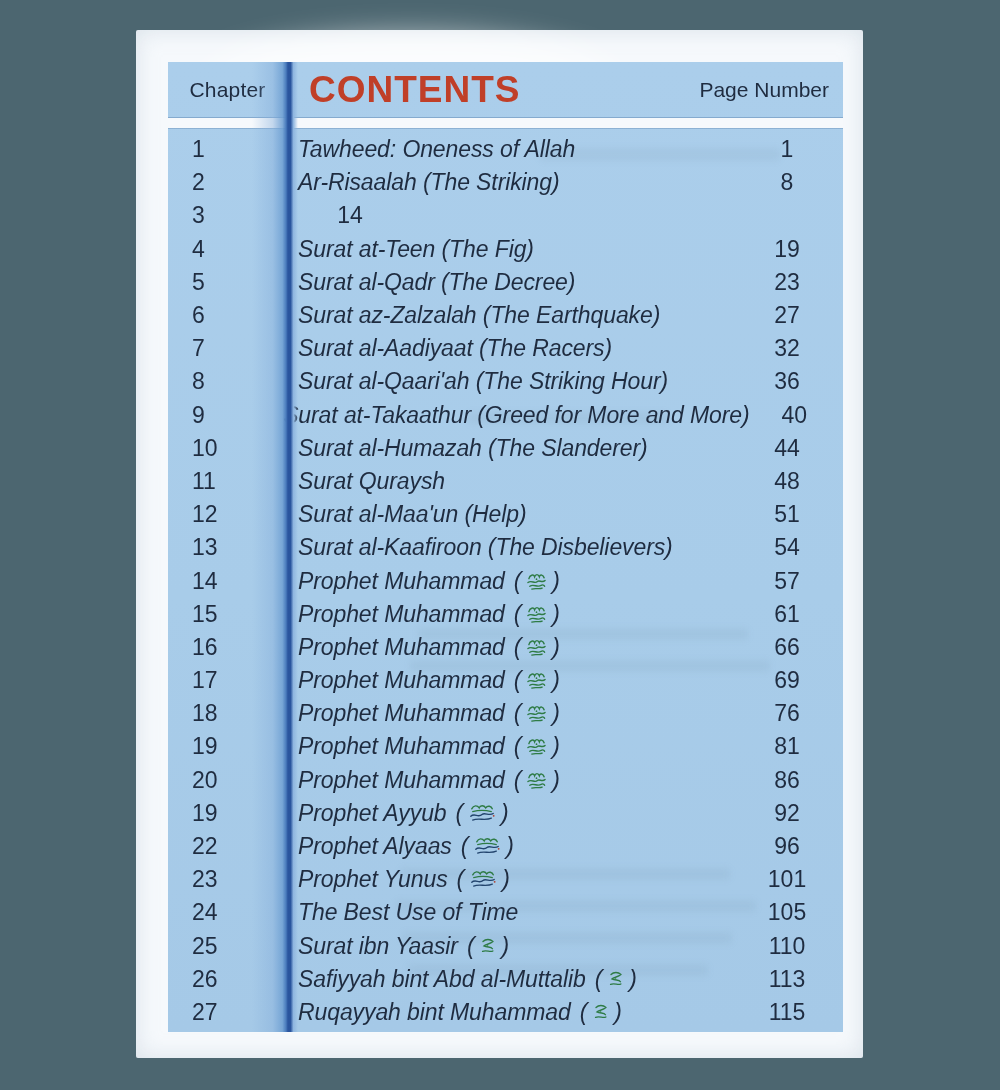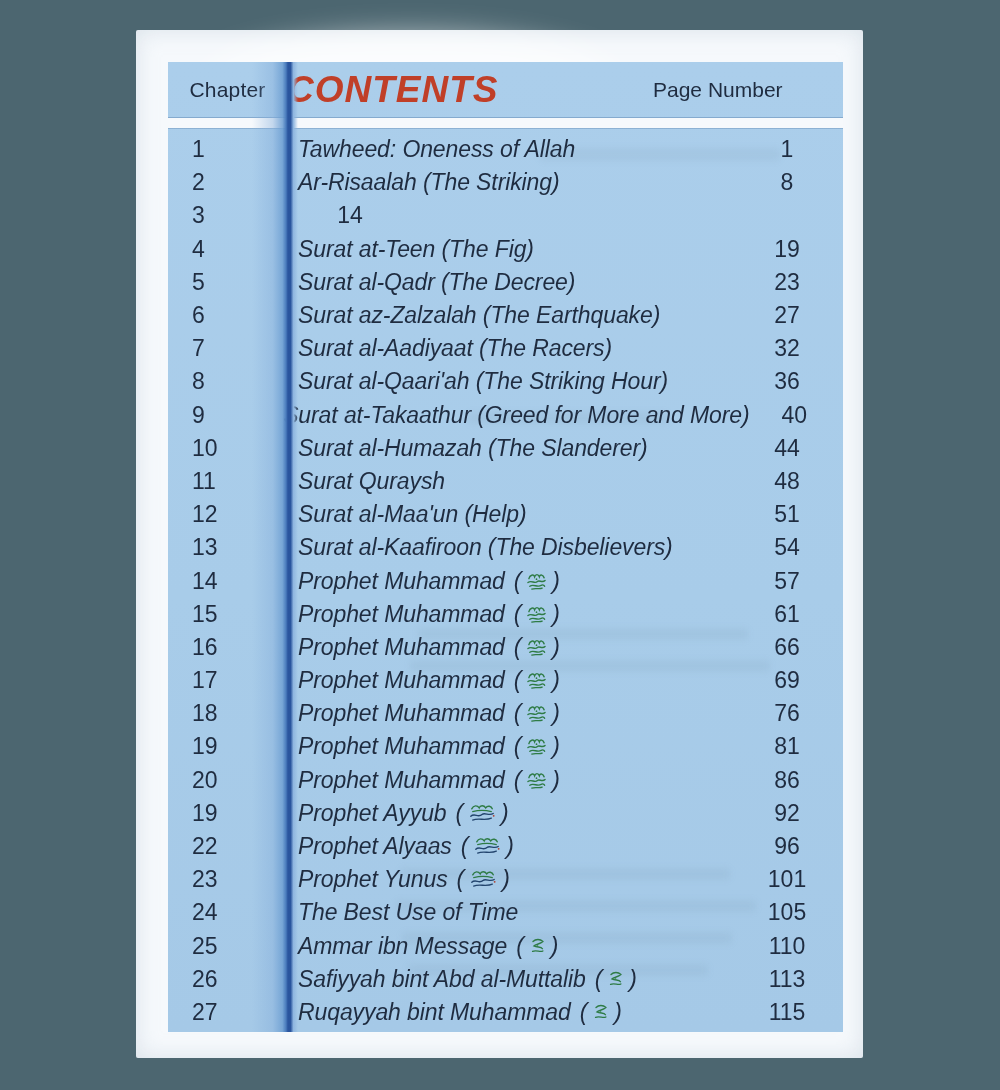--- a/index.html
+++ b/index.html
@@ -48,26 +48,26 @@
     position: relative; height: 55px;
     display: flex; align-items: center;
     border-bottom: 1px solid rgba(86,126,170,0.45);
     z-index: 2;
   }
   .h-chapter {
     width: 119px; text-align: center;
     font-size: 21px; color: #1f2c40; letter-spacing: 0.2px;
   }
   .h-title {
-    flex: 1; 
+    flex: 1; margin-left: 22px;
     font-size: 37px; font-weight: bold;
-    color: #c03f28; letter-spacing: 1px; font-style: italic;
+    color: #c03f28; letter-spacing: 1px;
   }
   .h-page {
-    width: 170px; padding-right: 20px;
+    width: 170px; text-align: right; padding-right: 14px;
     font-size: 21px; color: #1f2c40;
   }
   .header-gap { height: 10px; background: #f6f9fc; position: relative; z-index: 2; }
   .rows {
     position: relative; z-index: 2;
     padding-top: 4px;
     border-top: 1px solid rgba(86,126,170,0.35);
   }
   .row { height: 33.2px; display: flex; align-items: center; color: #1f2c40; }
   .num {
@@ -424,21 +424,21 @@
     <div class="num">24</div>
     <div class="title-cell">
       <span class="t">The Best Use of Time</span>
 
     </div>
     <div class="pg">105</div>
   </div>
         <div class="row">
     <div class="num">25</div>
     <div class="title-cell">
-      <span class="t">Ammar ibn Message</span>
+      <span class="t">Surat ibn Yaasir</span>
       <span class="honor">
               <span class="po">(</span>
               <span class="glyph">
                 <svg width="17" height="18" viewBox="0 0 18 20" fill="none">
       <path d="M4 5 C7 2, 12 2, 15 5 C12 8, 7 8, 5 10 C9 12, 13 10, 14.5 13" stroke="#2e7b45" stroke-width="1.5" stroke-linecap="round" fill="none"></path>
       <path d="M3.5 16 C8 14, 12 17.5, 15 15.5" stroke="#2e7b45" stroke-width="1.4" stroke-linecap="round" fill="none"></path>
       <circle cx="9" cy="10" r="0.9" fill="#2e7b45"></circle>
     </svg>
               </span>
               <span class="pc">)</span>

